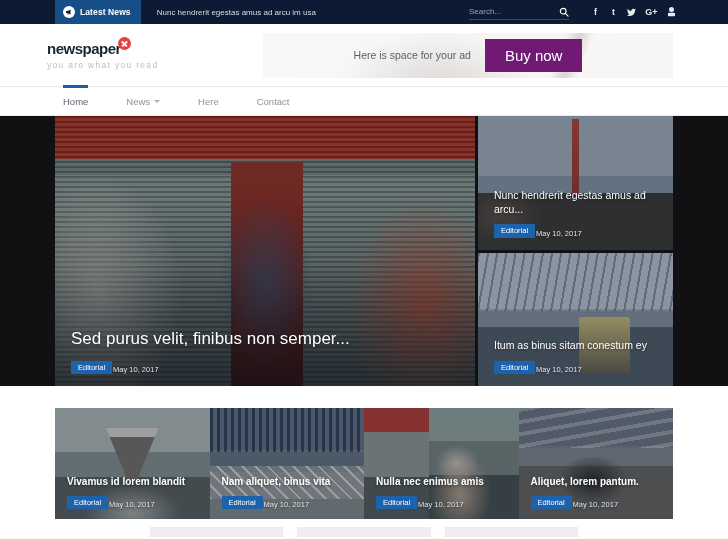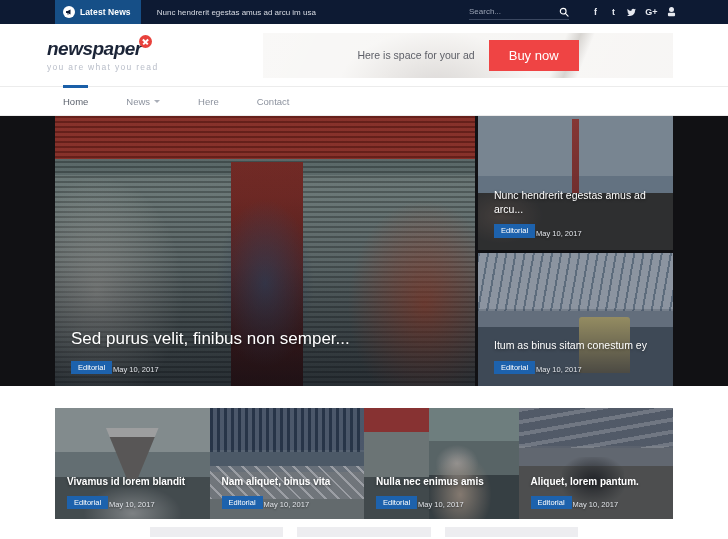--- a/index.html
+++ b/index.html
@@ -99,26 +99,25 @@
     height: 62px;
     background: #ffffff;
     display: flex;
     align-items: center;
     padding-left: 47px;
     padding-right: 55px;
   }
   .brand { flex: 0 0 auto; }
   .brand-row { display: flex; align-items: flex-start; }
   .brand-name {
-    font-size: 19px;
+    font-size: 15px;
     font-weight: bold;
     color: #1b2437;
     letter-spacing: -.5px;
     line-height: 1;
-    font-style: italic;
   }
   .brand-x {
     width: 13px; height: 13px;
     background: #e8413c;
     border-radius: 50%;
     margin-left: -3px; margin-top: -4px;
     position: relative;
     flex: 0 0 13px;
   }
   .brand-x::before, .brand-x::after {
@@ -168,23 +167,23 @@
     position: relative;
     display: flex;
     align-items: center;
     gap: 14px;
   }
   .ad-text {
     font-size: 10.5px;
     color: #5e6068;
   }
   .ad-buy-btn {
-    background: #ef4444;
+    background: #701a75;
     color: #ffffff;
-    font-size: 13px;
+    font-size: 15px;
     border: 0;
     padding: 8px 20px;
     cursor: pointer;
     font-family: "Liberation Sans", sans-serif;
   }
 
   
   .nav {
     height: 30px;
     background: #ffffff;

